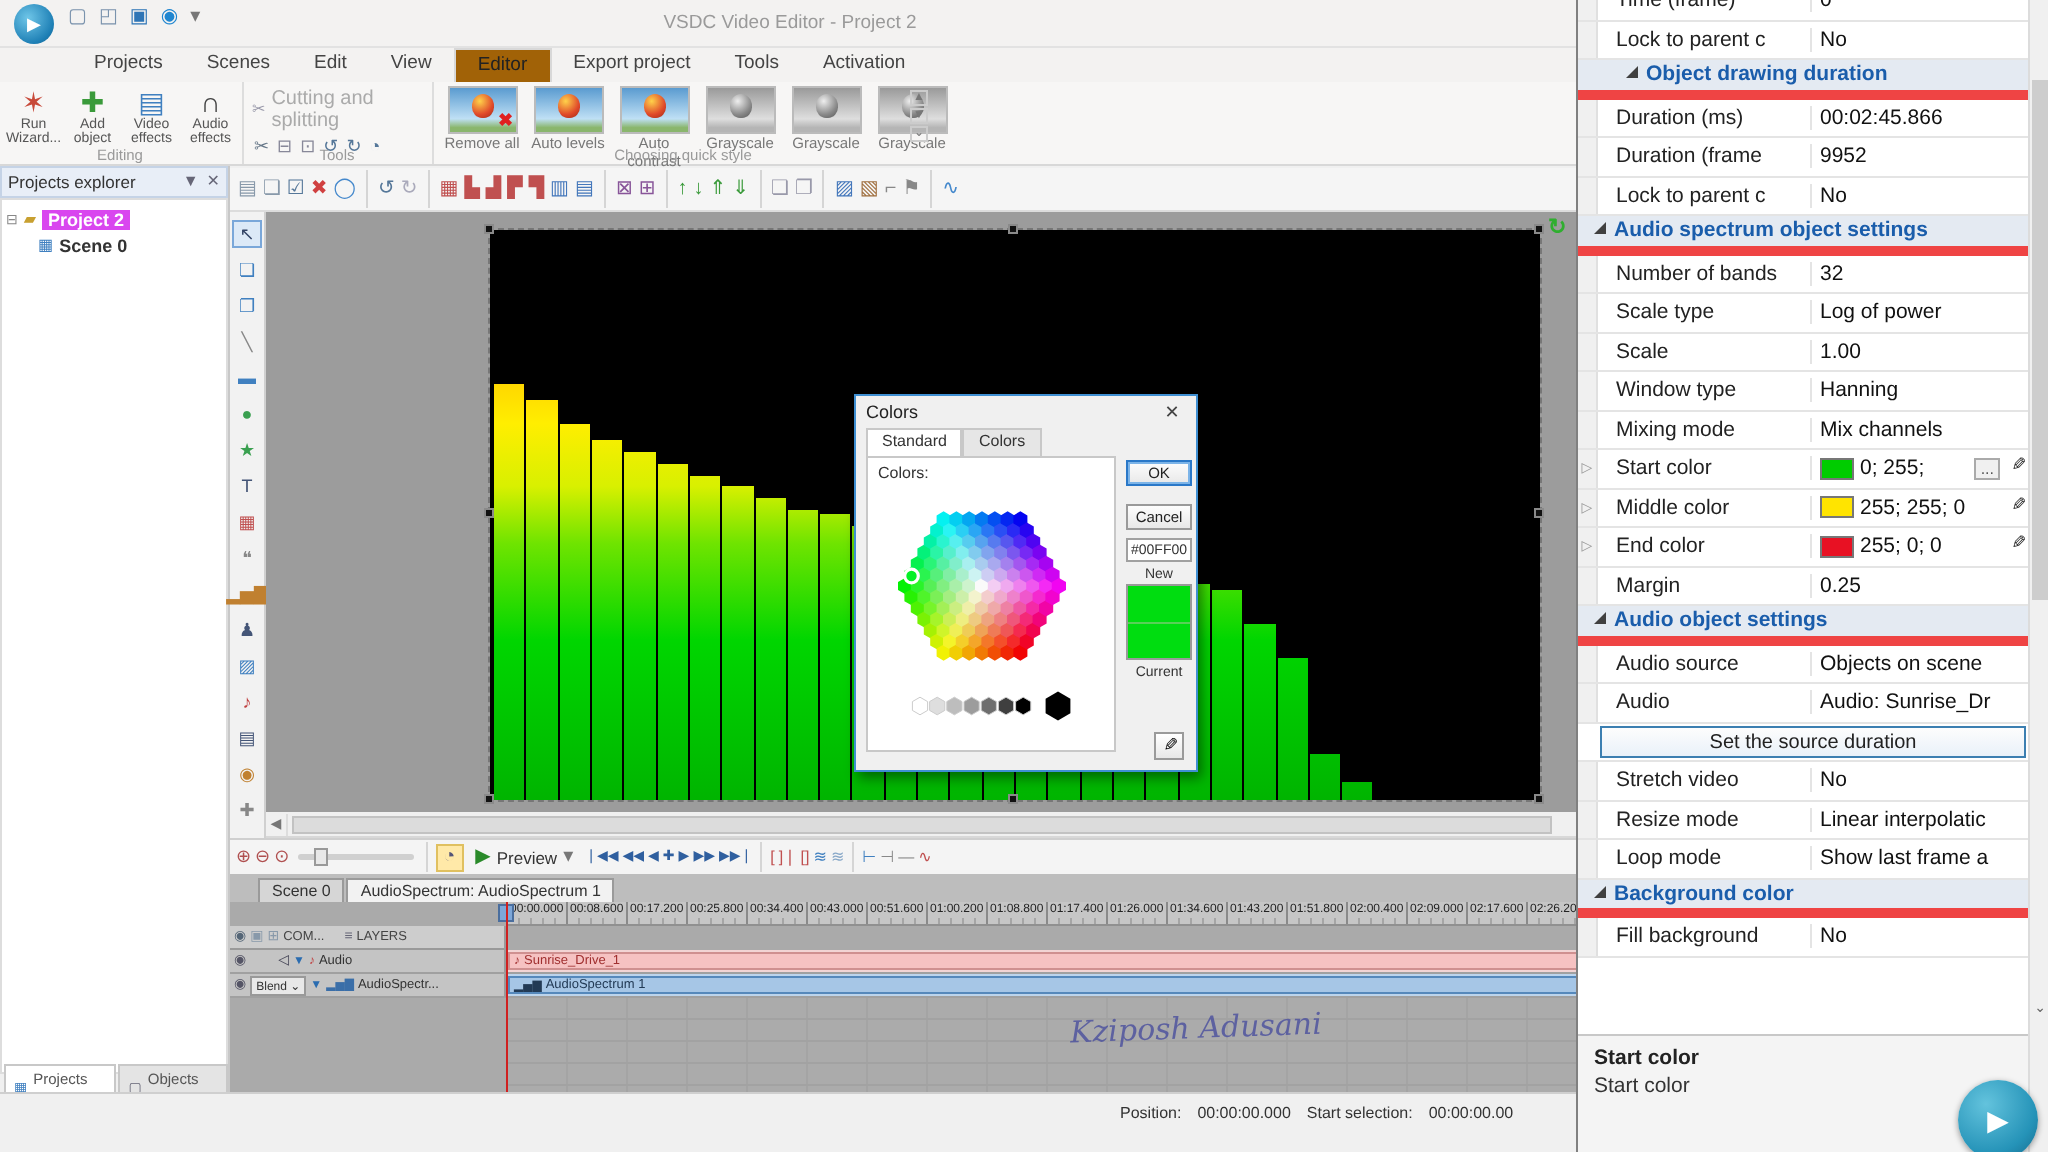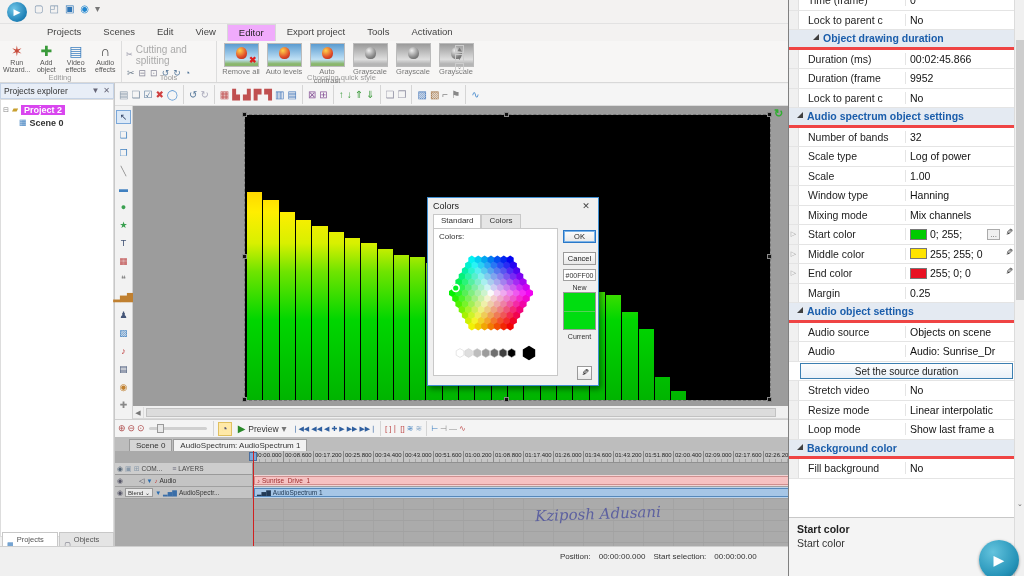--- a/index.html
+++ b/index.html
@@ -12,21 +12,21 @@
 
   
   #titlebar { left:0; top:0; width:790px; height:24px; background:#f3f2f1; border-bottom:1px solid #e2e2e2; }
   #app-logo { left:7px; top:2px; width:20px; height:20px; border-radius:50%; background:radial-gradient(circle at 35% 35%, #6fc6e8, #1d7fb5 70%, #135e88); display:flex; align-items:center; justify-content:center; color:#fff; font-size:9px; }
   #qat { left:34px; top:4px; display:flex; gap:6px; }
   #win-title { left:0; top:6px; width:790px; text-align:center; font-size:9.5px; color:#9a9a9a; }
 
   
   #menubar { left:0; top:24px; width:790px; height:17px; background:#f3f2f1; display:flex; padding-left:36px; }
   .mtab { font-size:9.5px; color:#444; padding:2px 11px 3px; }
-  .mtab.active { background:#f0abfc; border:1px solid #d8d8d8; border-bottom:none; color:#222; }
+  .mtab.active { background:#a16207; border:1px solid #d8d8d8; border-bottom:none; color:#222; }
 
   
   #ribbon { left:0; top:41px; width:790px; height:42px; background:#f7f6f5; border-bottom:1px solid #d8d8d8; }
   .rgroup { position:absolute; top:0; height:41px; }
   .rgl { position:absolute; bottom:0px; width:100%; text-align:center; font-size:7.5px; color:#9a9a9a; }
   .rbtn { display:inline-flex; flex-direction:column; align-items:center; width:30px; font-size:7px; color:#555; text-align:center; }
   .rbtn .big { font-size:14px; height:16px; }
   .thumb { width:35px; height:24px; border:1px solid #bbb; position:relative; overflow:hidden; background:linear-gradient(#5a9bd0,#bfe0f5 70%,#8ab66d 90%); }
   .thumb.gray { background:linear-gradient(#9a9a9a,#dedede 70%,#b5b5b5 90%); }
   .balloon { position:absolute; left:11px; top:3px; width:11px; height:12px; border-radius:50% 50% 45% 45%; background:radial-gradient(circle at 35% 30%, #ffd24a, #e04a2a 60%, #a02818); }
@@ -107,21 +107,21 @@
   #status-text { position:absolute; left:560px; top:5px; display:flex; gap:8px; }
 
   
   #props { left:788px; top:0; width:236px; height:576px; background:#fff; border-left:1px solid #808080; }
   #prows { position:absolute; left:0; top:-9px; width:226px; }
   .prow { display:flex; height:19.5px; border-bottom:1px solid #e4e4e4; font-size:10.5px; align-items:center; }
   .pgut { width:10px; align-self:stretch; background:#f0f0f0; border-right:1px solid #e0e0e0; flex:none; display:flex; align-items:center; justify-content:center; font-size:7px; color:#9a9a9a; }
   .plab { width:107px; padding-left:9px; color:#222; white-space:nowrap; overflow:hidden; border-right:1px solid #e4e4e4; flex:none; }
   .pval { flex:1; padding-left:4px; color:#111; white-space:nowrap; overflow:hidden; display:flex; align-items:center; gap:3px; }
   .pval.gray, .plab.gray { color:#9a9a9a; }
-  .psec { display:flex; align-items:center; height:19.5px; border-bottom:3px solid #ef4444; background:#e4eaf2; font-size:10.5px; font-weight:bold; color:#1a5dab; }
+  .psec { display:flex; align-items:center; height:19.5px; border-bottom:5px solid #ef4444; background:#e4eaf2; font-size:10.5px; font-weight:bold; color:#1a5dab; }
   .tri { width:0; height:0; border-left:6px solid transparent; border-bottom:6px solid #404040; margin:0 4px 2px 0; }
   .swatch { width:17px; height:11px; border:1px solid #777; flex:none; }
   .dots-btn { font-size:8px; border:1px solid #aaa; background:#f0f0f0; padding:0 2px; line-height:9px; color:#555; margin-left:auto; }
   .dropper { font-size:9px; color:#222; transform:rotate(90deg); width:12px; flex:none; }
   .pbtn-row { height:19.5px; border-bottom:1px solid #e4e4e4; display:flex; }
   .pbtn { flex:1; margin:1px 2px 1px 11px; border:1px solid #3c7fb1; background:linear-gradient(#fdfdfd,#e9f1f9); font-size:10px; color:#222; text-align:center; line-height:16px; }
   #pdesc { position:absolute; left:0; top:517px; width:226px; height:59px; background:#f4f4f4; border-top:1px solid #c8c8c8; padding:5px 8px; }
   #pdesc .t { font-size:10.5px; font-weight:bold; color:#222; }
   #pdesc .d { font-size:10.5px; color:#333; margin-top:2px; }
   #pscroll { position:absolute; right:0; top:0; width:10px; height:576px; background:#f0f0f0; border-left:1px solid #dcdcdc; }
@@ -136,20 +136,21 @@
 
   <div id="titlebar" class="abs">
     <div id="app-logo" class="abs">▶</div>
     <div id="qat" class="abs">
         <span class="ic" style="color: rgb(122, 147, 173); font-size: 10px;">▢</span>
         <span class="ic" style="color: rgb(122, 147, 173); font-size: 10px;">◰</span>
         <span class="ic" style="color: rgb(46, 117, 182); font-size: 10px;">▣</span>
         <span class="ic" style="color: rgb(31, 134, 208); font-size: 10px;">◉</span>
         <span class="ic" style="color: rgb(119, 119, 119); font-size: 10px;">▾</span>
       </div>
+    <div id="win-title" class="abs">VSDC Video Editor - Project 2</div>
   </div>
 
   <div id="menubar" class="abs">
       <span class="mtab">Projects</span>
       <span class="mtab">Scenes</span>
       <span class="mtab">Edit</span>
       <span class="mtab">View</span>
       <span class="mtab active">Editor</span>
       <span class="mtab">Export project</span>
       <span class="mtab">Tools</span>

